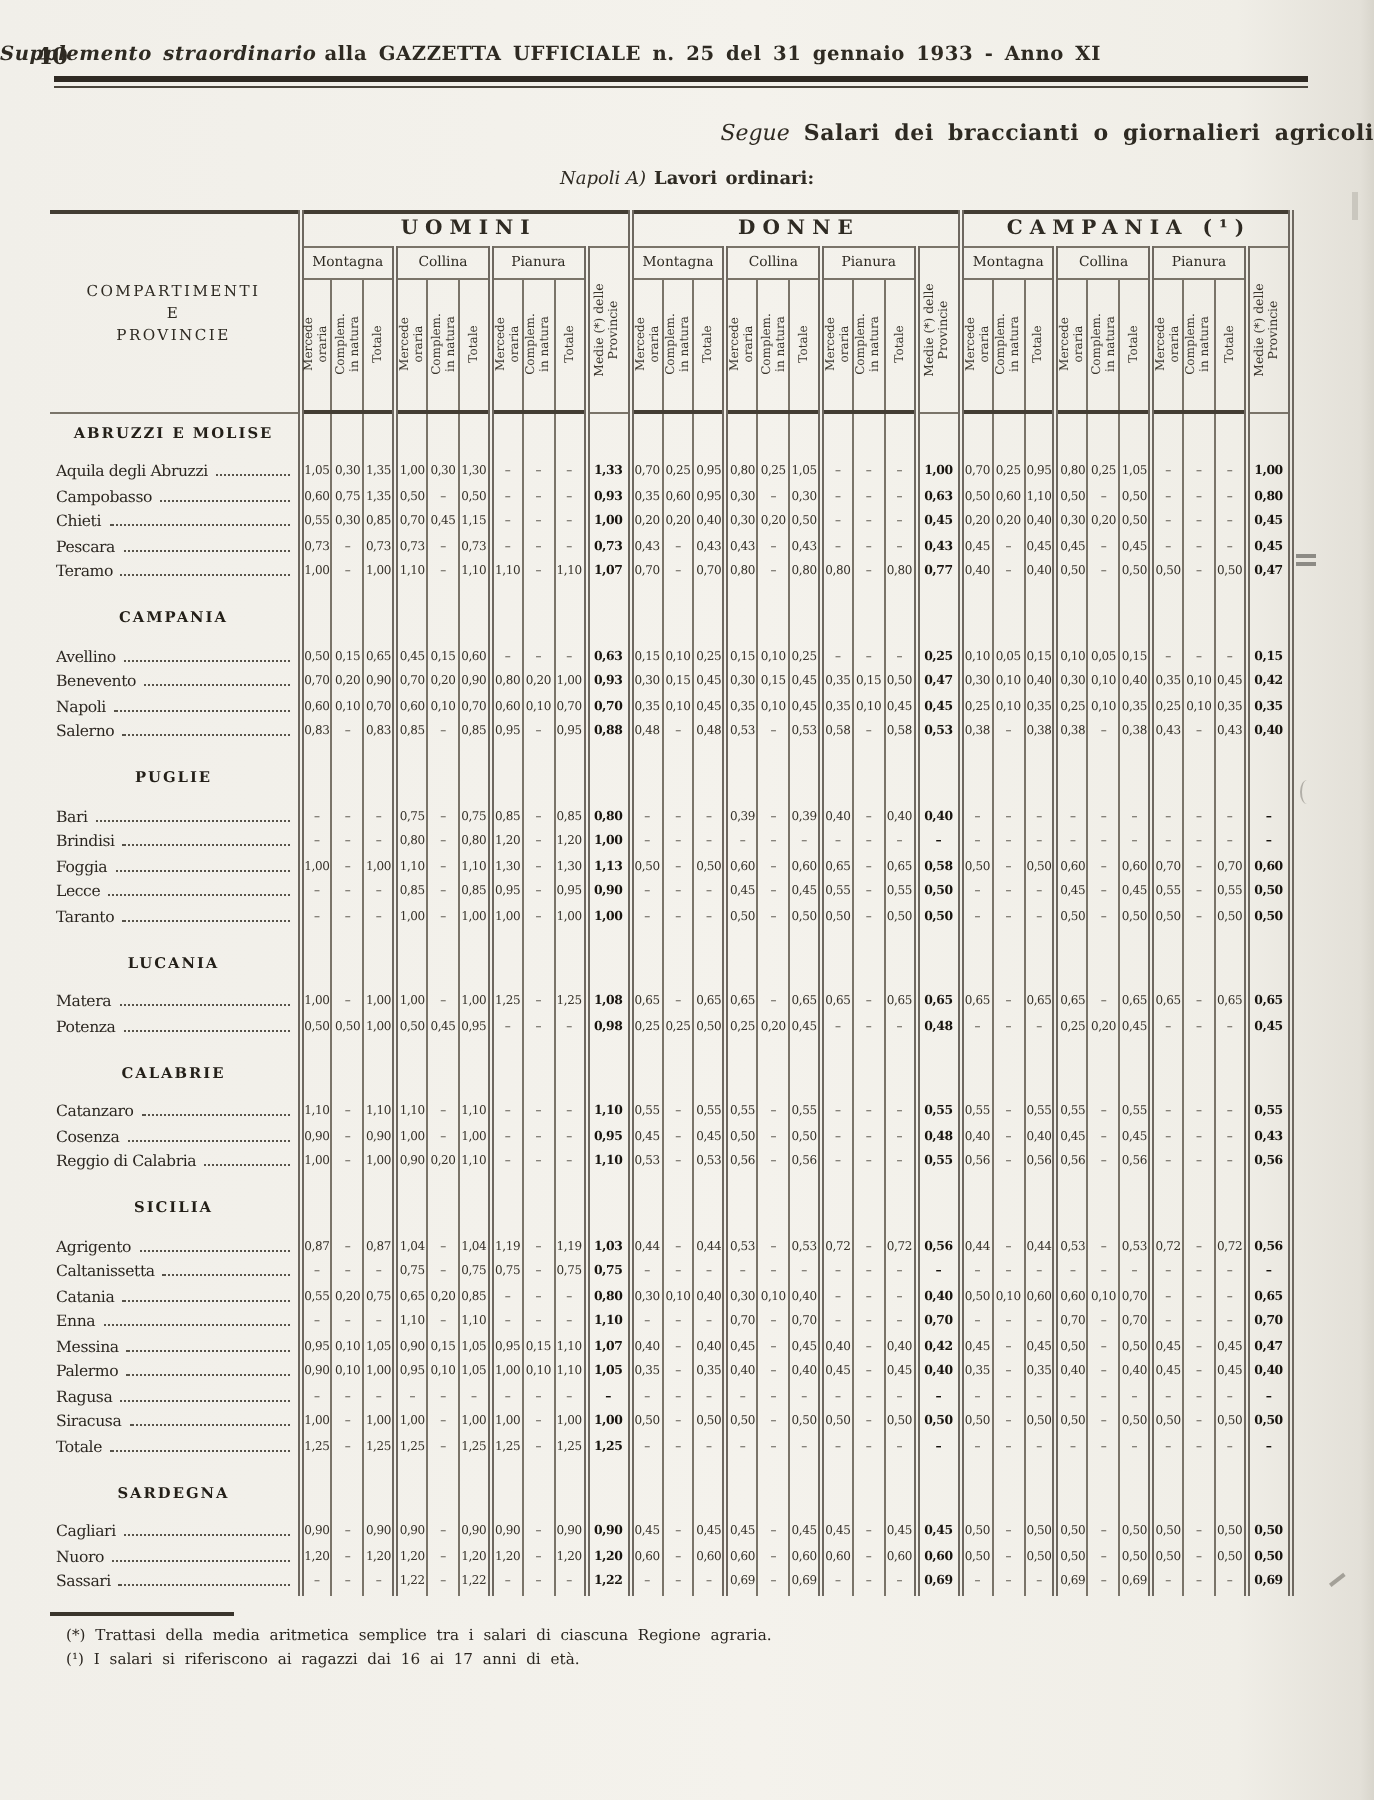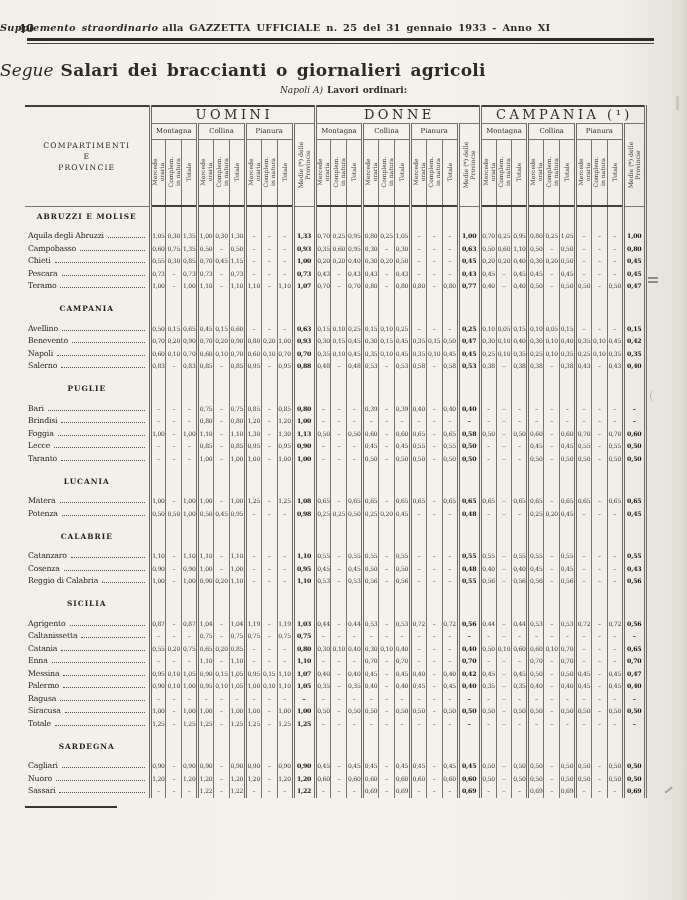--- a/index.html
+++ b/index.html
@@ -9,40 +9,40 @@
           background:linear-gradient(90deg,#f1efe9 0%,#f4f2ec 55%,#f0eee7 90%,#e3e0d8 99%,#d8d5cc 100%); }
 
   
   .masthead { position:absolute; top:22px; left:0; width:100%; }
   .pageno { position:absolute; left:18px; top:-1px; font-size:11.5px; font-weight:700; }
   .mh { text-align:left; font-size:9.8px; font-weight:700; letter-spacing:.3px; word-spacing:2px; }
   .mhi { font-style:italic; margin-right:4px; }
   .rule { position:absolute; top:38px; left:27px; width:627px; height:6px;
           border-top:3px solid #2f2a23; border-bottom:1px solid #4a453c; }
 
-  .t1 { position:absolute; top:60px; left:0; width:100%; text-align:left; font-size:17px; }
+  .t1 { position:absolute; top:60px; left:0; width:100%; text-align:right; font-size:11px; }
   .t1 .seg { font-style:italic; font-weight:400; margin-right:7px; }
   .t1 b { font-weight:700; word-spacing:3px; letter-spacing:.3px; }
   .t2 { position:absolute; top:85px; left:0; width:100%; text-align:center; font-size:9px; }
   .t2 .seg { font-style:italic; margin-right:4px; }
   .t2 b { font-weight:700; word-spacing:1px;text-align:right; }
 
   
   table.wage { position:absolute; left:25px; top:105px; width:620px; table-layout:fixed;
                border-collapse:collapse; border-top:2px solid #433d33; }
   .wage th, .wage td { padding:0; font-weight:400; vertical-align:middle; overflow:visible; }
   .sl { border-left:1px solid #7a7469; }
   .dl { border-left:3px double #6e6styleA860; border-left:3px double #6e6860; }
   .dr { border-right:3px double #6e6860; }
   tr.g1 th { height:17px; border-bottom:1px solid #7a7469; }
   tr.g2 th { height:16px; border-bottom:1px solid #7a7469;margin-left:15px; }
   tr.g3 th { height:67px; border-bottom:2px solid #433d33; }
   th.corner { border-bottom:2px solid #433d33; font-size:7.6px; letter-spacing:1.2px; font-weight:400; }
   th.corner div { margin:2px 0; text-align:center; }
-  th.grp { font-size:13px; letter-spacing:3.5px; text-indent:3.5px; font-weight:400; }
+  th.grp { font-size:10px; letter-spacing:3.5px; text-indent:3.5px; font-weight:700; }
   th.zone { font-size:6.9px; font-weight:400; }
   th.medieh { border-bottom:2px solid #433d33; position:relative; }
   th.rot { position:relative; }
   .r { position:absolute; left:50%; top:50%; transform:translate(-50%,-50%) rotate(-90deg);
        text-align:center; line-height:1.2; color:#3a352c; }
   .rs { width:34px; font-size:6px; }
   .rm { width:74px; font-size:6.2px; }
 
   tbody td { font-size:6px; text-align:center; letter-spacing:-.2px; white-space:nowrap;
              line-height:1; color:#37322a; }
@@ -2121,18 +2121,22 @@
           <td class="sl">0,69</td>
           <td class="dl">–</td>
           <td class="sl">–</td>
           <td class="sl">–</td>
           <td class="dl medie dr">0,69</td>
         </tr>
       </tbody>
   </table>
 
   <div class="fn-rule"></div>
+  <div class="footnotes">
+    <div>(*) Trattasi della media aritmetica semplice tra i salari di ciascuna Regione agraria.</div>
+    <div>(¹) I salari si riferiscono ai ragazzi dai 16 ai 17 anni di età.</div>
+  </div>
 
   <div class="art-eq"></div>
   <div class="art-paren"></div>
   <div class="art-slash"></div>
   <div class="art-speck"></div>
 </div>
 
 </body></html>

